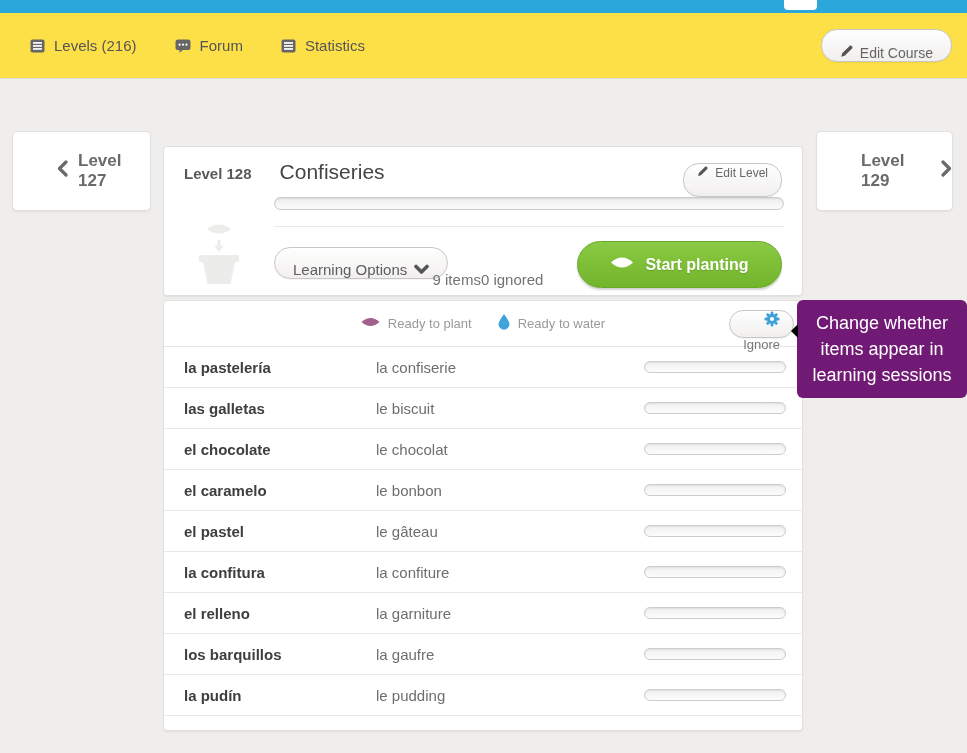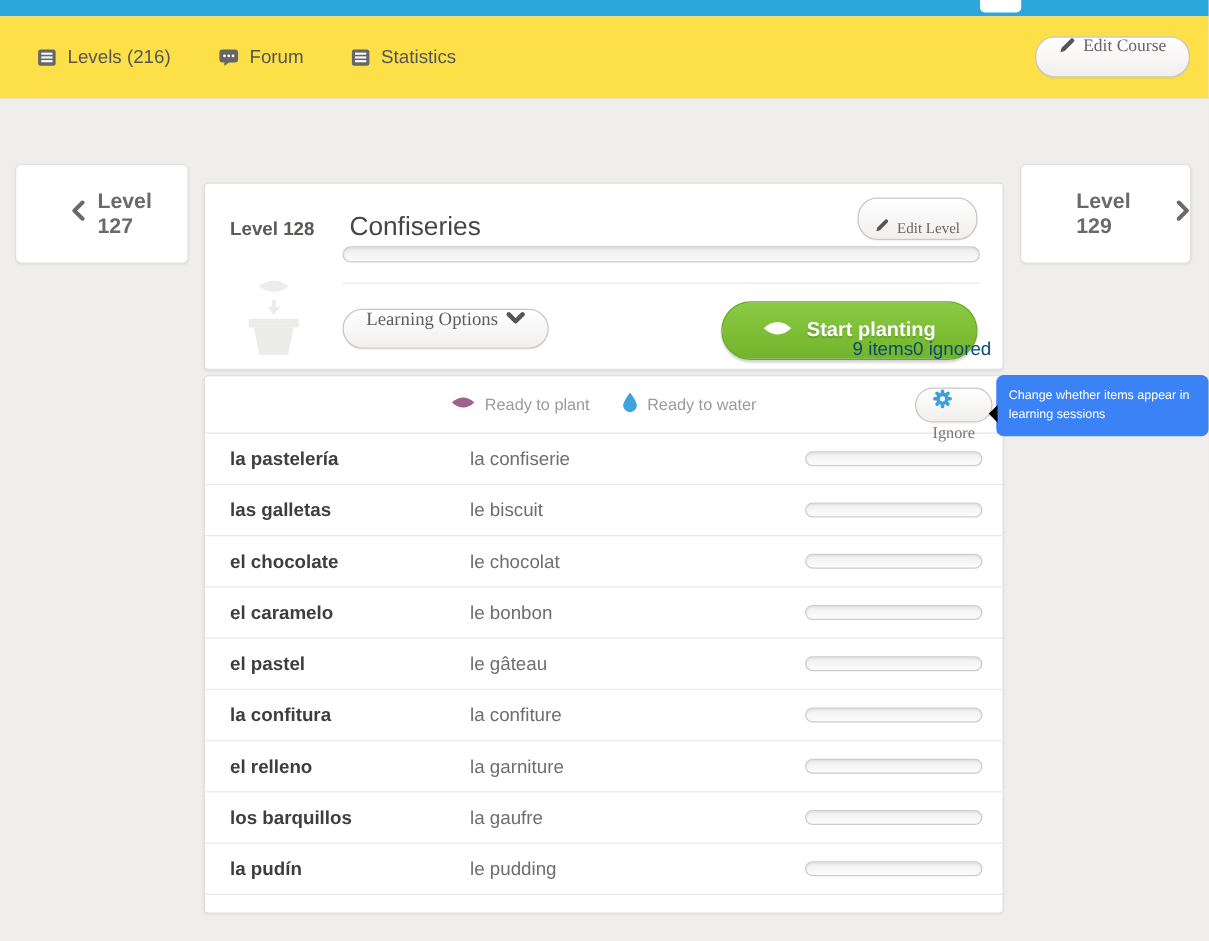--- a/index.html
+++ b/index.html
@@ -7,21 +7,21 @@
   .screen { position:relative; width:967px; height:753px; background:#f0eeec; overflow:hidden; }
 
   
   .topbar { position:absolute; left:0; top:0; width:967px; height:13px; background:#2ba7db; }
   .topbar-frag { position:absolute; left:784px; top:0; width:33px; height:10px; background:#ffffff; border-radius:0 0 4px 4px; }
 
   
   .navbar { position:absolute; left:0; top:13px; width:967px; height:66px; background:#fde047; border-bottom:1px solid #dcdcdc; display:flex; align-items:center; padding:0 15px 0 30px; }
   .nav-item { display:flex; align-items:center; gap:9px; margin-right:38px; color:#555; font-size:15px; cursor:pointer; }
   .nav-item svg { display:block; }
-  .btn-pill { display:inline-flex; align-items:flex-start; gap:7px; background:linear-gradient(#ffffff,#f1efee); border:1px solid #c9c7c5; border-radius:16px; color:#666; cursor:pointer; box-shadow:0 1px 1px rgba(0,0,0,0.05);font-family:Liberation Serif, serif; }
+  .btn-pill { display:inline-flex; align-items:flex-end; gap:7px; background:linear-gradient(#ffffff,#f1efee); border:1px solid #c9c7c5; border-radius:16px; color:#666; cursor:pointer; box-shadow:0 1px 1px rgba(0,0,0,0.05); }
   .edit-course { margin-left:auto; height:33px; padding:0 18px; font-size:14px; }
 
   
   .lvlnav { position:absolute; top:131px; height:80px; background:#fff; border:1px solid #e2e0de; border-radius:5px; box-shadow:0 1px 2px rgba(0,0,0,0.06); display:flex; align-items:center; justify-content:center; gap:10px; color:#6a6a6a; font-size:17px; font-weight:bold; cursor:pointer;padding-left:44px; }
   .lvlnav-prev { left:12px; width:139px; }
   .lvlnav-next { left:816px; width:137px; }
 
   
   .card { background:#fff; border:1px solid #e2e0de; border-radius:4px; box-shadow:0 1px 2px rgba(0,0,0,0.06); }
   .level-card { position:absolute; left:163px; top:98px; width:640px; height:150px;margin-top:48px; }
@@ -30,35 +30,35 @@
   .level-title { font-size:21px; color:#454545; margin-left:28px; }
   .edit-level { margin-left:auto; height:26px; padding:16px 13px; font-size:12px; position:relative; top:-2px; }
   .level-pbar { position:absolute; left:110px; top:50px; width:510px; height:13px; border:1px solid #c9c9c9; border-radius:8px; background:linear-gradient(#ededed,#fbfbfb); box-shadow:inset 0 1px 2px rgba(0,0,0,0.08); }
   .pbar-fill { height:100%; width:0; border-radius:8px; background:#8ac943; }
   .level-divider { position:absolute; left:110px; top:79px; width:510px; border-top:1px solid #e8e8e8; }
   .pot-icon { position:absolute; left:29px; top:75px; }
   .learning-options { position:absolute; left:110px; top:100px; height:32px; padding:0 18px; font-size:15px; border-radius:18px; color:#5e5e5e; }
   .start-planting { position:absolute; right:20px; top:94px; width:205px; height:47px; border:1px solid #69a827; border-radius:24px; background:linear-gradient(#8bca44,#72b42b); color:#fff; font-size:16px; font-weight:bold; display:flex; align-items:center; justify-content:center; gap:11px; cursor:pointer; box-shadow:0 2px 2px rgba(0,0,0,0.18); text-shadow:0 1px 1px rgba(0,0,0,0.15); }
 
   
-  .items-summary { position:absolute; left:163px; top:271px; width:640px; display:flex; justify-content:flex-end; padding:0 10px 0 20px; font-size:15px; color:#0c4a6e; }
+  .items-summary { position:absolute; left:163px; top:271px; width:640px; display:flex; justify-content:center; padding:0 10px 0 20px; font-size:15px; color:#737373; }
 
   
   .table-card { position:absolute; left:163px; top:300px; width:640px; height:431px; }
   .thead { position:relative; height:46px; border-bottom:1px solid #e5e5e5; display:flex; align-items:center; justify-content:center; gap:26px; }
   .legend-item { display:flex; align-items:center; gap:8px; color:#9a9a9a; font-size:13px; }
   .ignore-btn { position:absolute; right:8px; top:9px; height:28px; padding:0 13px; font-size:13px; border-radius:14px; color:#777;flex-direction:column; }
   .trow { height:41px; border-bottom:1px solid #e9e9e9; display:flex; align-items:center; }
   .term { width:212px; padding-left:20px; font-size:15px; font-weight:bold; color:#3e3e3e; }
   .def { flex:1; font-size:15px; color:#6e6e6e; }
   .rowbar { width:142px; height:12px; margin-right:16px; border:1px solid #cccccc; border-radius:7px; background:linear-gradient(#f0f0f0,#fcfcfc); box-shadow:inset 0 1px 2px rgba(0,0,0,0.07); }
   .rowbar .pbar-fill { border-radius:7px; }
 
   
-  .tooltip { position:absolute; left:797px; top:300px; width:170px; background:#3b82f6; color:#fff; border-radius:6px; padding:10px 10px; font-size:10px; line-height:1.45; text-align:left; }
+  .tooltip { position:absolute; left:797px; top:300px; width:170px; background:#701a75; color:#fff; border-radius:6px; padding:10px 10px; font-size:18px; line-height:1.45; text-align:center; }
   .tooltip-arrow { position:absolute; left:-6px; top:24px; width:0; height:0; border-top:7px solid transparent; border-bottom:7px solid transparent; border-right:7px solid #000; }
 </style>
 </head>
 <body>
 
 <div class="screen">
 
   <div class="topbar">
     <div class="topbar-frag"></div>
   </div>

